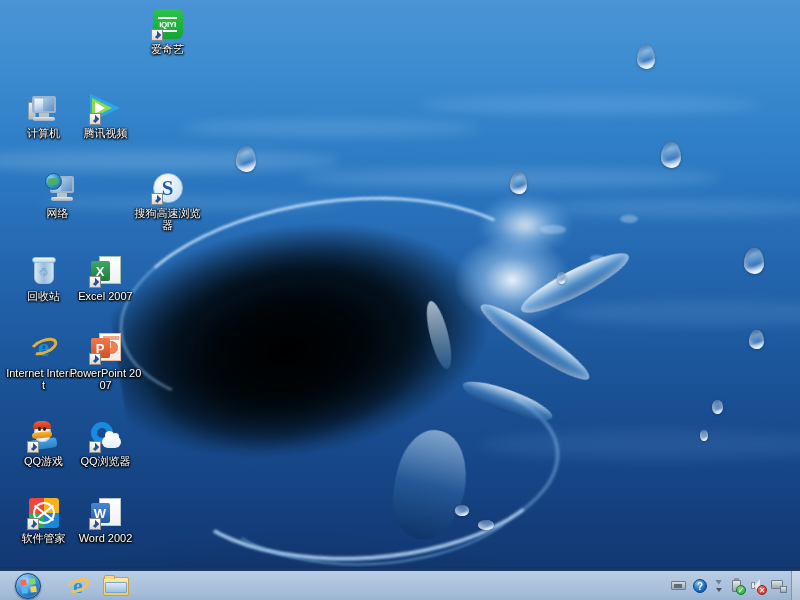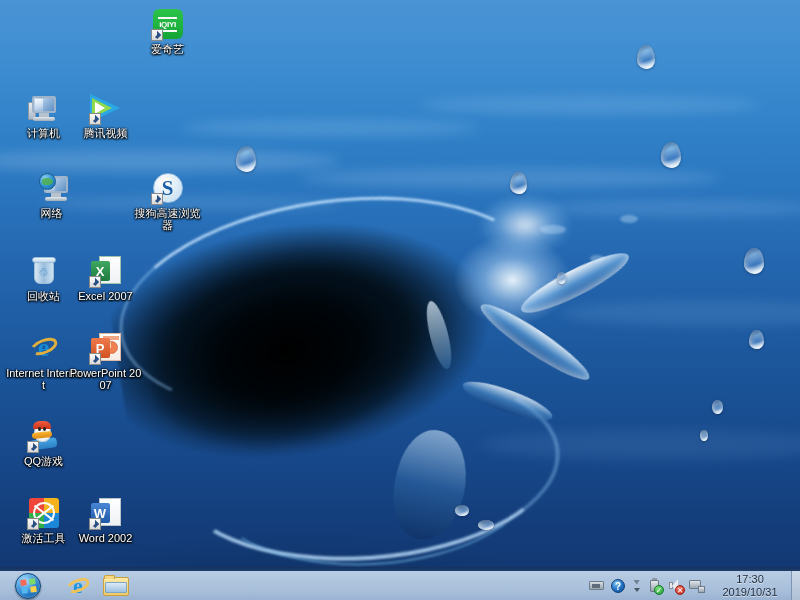--- a/index.html
+++ b/index.html
@@ -632,21 +632,21 @@
           <div class="tri"></div>
           <div class="tri2"></div>
           <div class="inner"></div>
         </div>
       <div class="sc"></div>
     </div>
     <div class="label">腾讯视频</div>
   </div>
 
 
-  <div class="icon" style="left:14px;top:172px;">
+  <div class="icon" style="left:20px;top:172px;">
     <div class="glyph">
       <div class="mon" style="margin-left:4px;">
         <div class="screen"></div>
           <div class="stand"></div>
           <div class="base"></div>
         <div class="globe"></div>
       </div>
     </div>
     <div class="label">网络</div>
   </div>
@@ -715,35 +715,45 @@
           <div class="cap"></div>
         <div class="sc2"></div>
           <i class="g1"></i>
           <i class="g2"></i>
       </div>
       <div class="sc"></div>
     </div>
     <div class="label">QQ游戏</div>
   </div>
 
+  <div class="icon" style="left:68px;top:420px;">
+    <div class="glyph">
+      <div class="qbro">
+          <div class="ring"></div>
+          <div class="cloud"></div>
+        </div>
+      <div class="sc"></div>
+    </div>
+    <div class="label">QQ浏览器</div>
+  </div>
 
   <div class="icon" style="left:6px;top:497px;">
     <div class="glyph">
       <div class="swm">
         <div class="q q1"></div>
           <div class="q q2"></div>
           <div class="q q3"></div>
           <div class="q q4"></div>
         <div class="xr"></div>
           <div class="xr2"></div>
           <div class="ring"></div>
       </div>
       <div class="sc"></div>
     </div>
-    <div class="label">激活工具</div>
+    <div class="label">软件管家</div>
   </div>
 
   <div class="icon" style="left:68px;top:497px;">
     <div class="glyph">
       <div class="off wd">
           <div class="page"></div>
           <div class="tile">W</div>
         </div>
       <div class="sc"></div>
     </div>
@@ -809,21 +819,17 @@
         <div class="x">✕</div>
       </div>
 
       <div class="ti ti-net">
         <div class="scr"></div>
           <div class="plug"></div>
       </div>
 
     </div>
 
-    <div id="clock">
-      <div>17:30</div>
-      <div>2019/10/31</div>
-    </div>
 
     <div id="showdesk"></div>
   </div>
 
 </div>
 
 </body></html>

